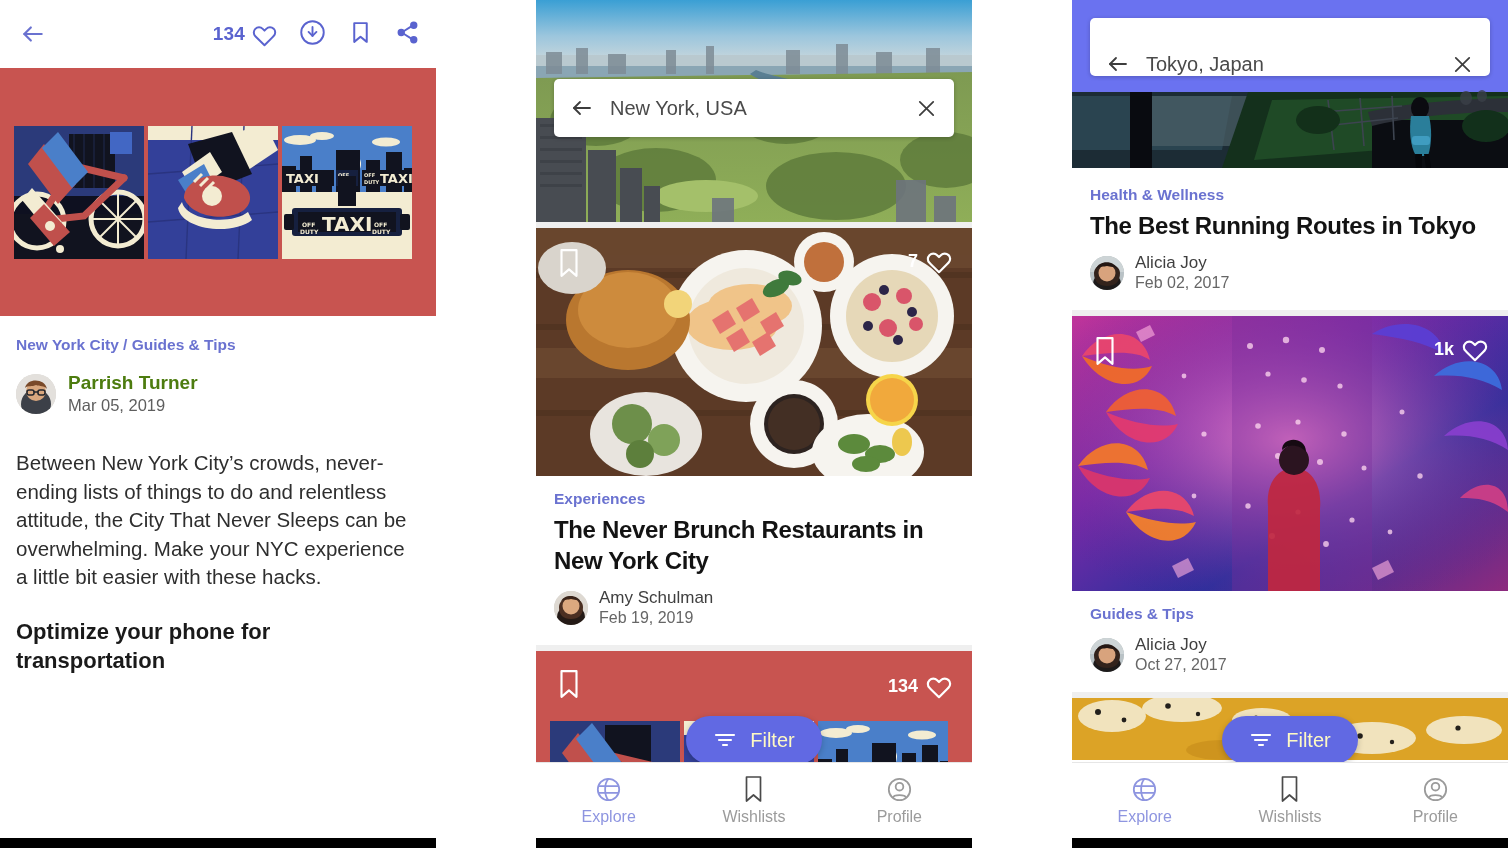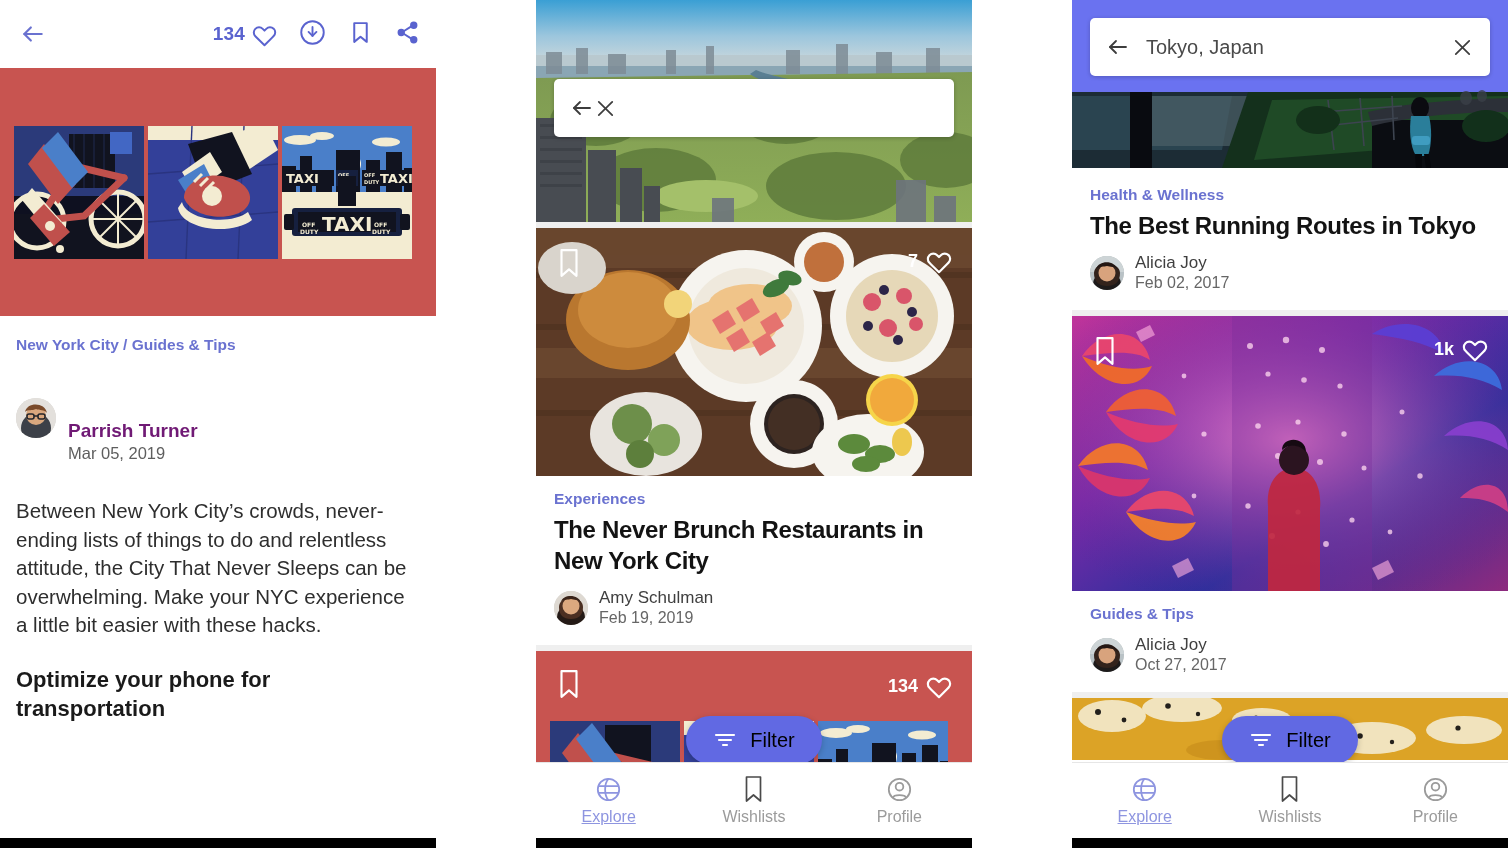--- a/index.html
+++ b/index.html
@@ -85,21 +85,21 @@
     letter-spacing: -0.5px;
     padding-top: 12px;
   }
   .byline {
     display: flex;
     align-items: center;
     gap: 12px;
     padding-top: 18px;
   }
   .byline-text { display: flex; flex-direction: column; gap: 2px; }
-  .byline-name { color: #701a75; font-size: 19px; font-weight: bold; margin-top: 48px; }
+  .byline-name { color: #4d7c0f; font-size: 19px; font-weight: bold; }
   .byline-date { color: #5e5e5e; font-size: 16.5px; }
 
   .article-para {
     padding-top: 34px;
     font-size: 20.5px;
     line-height: 28.6px;
     color: #2e2e2e;
   }
   .article-subhead {
     padding-top: 26px;
@@ -192,41 +192,41 @@
     min-width: 136px;
     border-radius: 24px;
     background: #6169e3;
     display: flex;
     align-items: center;
     justify-content: center;
     gap: 13px;
     padding: 0 26px;
     box-shadow: 0 2px 6px rgba(0,0,0,.2);
   }
-  .filter-pill .lbl { color:#000000; font-size:20px; }
+  .filter-pill .lbl { color:#fef9c3; font-size:20px; }
 
   
   .tabbar {
     position: absolute;
     left: 0; bottom: 10px;
     width: 100%; height: 76px;
     background: #ffffff;
     border-top: 1px solid #e6e6e6;
     display: flex;
     align-items: center;
   }
   .tab {
     flex: 1;
     display: flex;
     flex-direction: column;
     align-items: center;
     gap: 5px;
   }
   .tab .lbl { font-size: 16px; color: #9b9b9b; }
-  .tab.active .lbl { color: #8e95e0; text-decoration: underline; }
+  .tab.active .lbl { color: #8e95e0; }
 
   
   .red-card-strip {
     position: relative;
     background: #c85450;
     width: 100%;
     overflow: hidden;
   }
   .red-card-strip .tiles {
     display: flex; gap: 4px; padding-left: 14px; padding-top: 8px;
@@ -467,20 +467,21 @@
               <rect x="4" y="160" width="42" height="3"></rect>
             <rect x="4" y="172" width="42" height="3"></rect>
               <rect x="4" y="184" width="42" height="3"></rect>
           </g>
         </svg>
         <div class="searchbar" style="top:79px;">
           <svg width="24" height="24" viewBox="0 0 24 24" fill="none" stroke="#3d3d3d" stroke-width="1.8" stroke-linecap="round" stroke-linejoin="round">
             <line x1="20" y1="12" x2="4" y2="12"></line>
               <polyline points="10 6 4 12 10 18"></polyline>
           </svg>
+          <span class="sb-text" placeholder="Search a destination">New York, USA</span>
           <svg width="23" height="23" viewBox="0 0 24 24" fill="none" stroke="#3d3d3d" stroke-width="1.8" stroke-linecap="round">
             <line x1="5" y1="5" x2="19" y2="19"></line>
               <line x1="19" y1="5" x2="5" y2="19"></line>
           </svg>
         </div>
       </div>
 
       <div class="feed-divider"></div>
 
       <div>
@@ -731,21 +732,21 @@
             <path d="M339 116 C337 130 338 146 344 156 L356 156 C360 144 360 128 357 116 Z" fill="#2a7e9a"></path>
             <rect x="340" y="136" width="18" height="9" rx="3" fill="#3f9cc0"></rect>
             <path d="M343 154 L344 168 L350 168 L350 154 Z" fill="#06070b"></path>
             <path d="M352 154 L354 168 L359 168 L357 154 Z" fill="#06070b"></path>
           </g>
           <g fill="#3a4048" opacity=".8">
             <ellipse cx="394" cy="98" rx="6" ry="7"></ellipse>
               <ellipse cx="410" cy="96" rx="5" ry="6"></ellipse>
           </g>
         </svg>
-        <div class="searchbar" style="top:18px;">
+        <div class="searchbar" style="top:18px;align-items:flex-end;">
           <svg width="24" height="24" viewBox="0 0 24 24" fill="none" stroke="#3d3d3d" stroke-width="1.8" stroke-linecap="round" stroke-linejoin="round">
             <line x1="20" y1="12" x2="4" y2="12"></line>
               <polyline points="10 6 4 12 10 18"></polyline>
           </svg>
           <span class="sb-text" placeholder="Search a destination">Tokyo, Japan</span>
           <svg width="23" height="23" viewBox="0 0 24 24" fill="none" stroke="#3d3d3d" stroke-width="1.8" stroke-linecap="round">
             <line x1="5" y1="5" x2="19" y2="19"></line>
               <line x1="19" y1="5" x2="5" y2="19"></line>
           </svg>
         </div>

